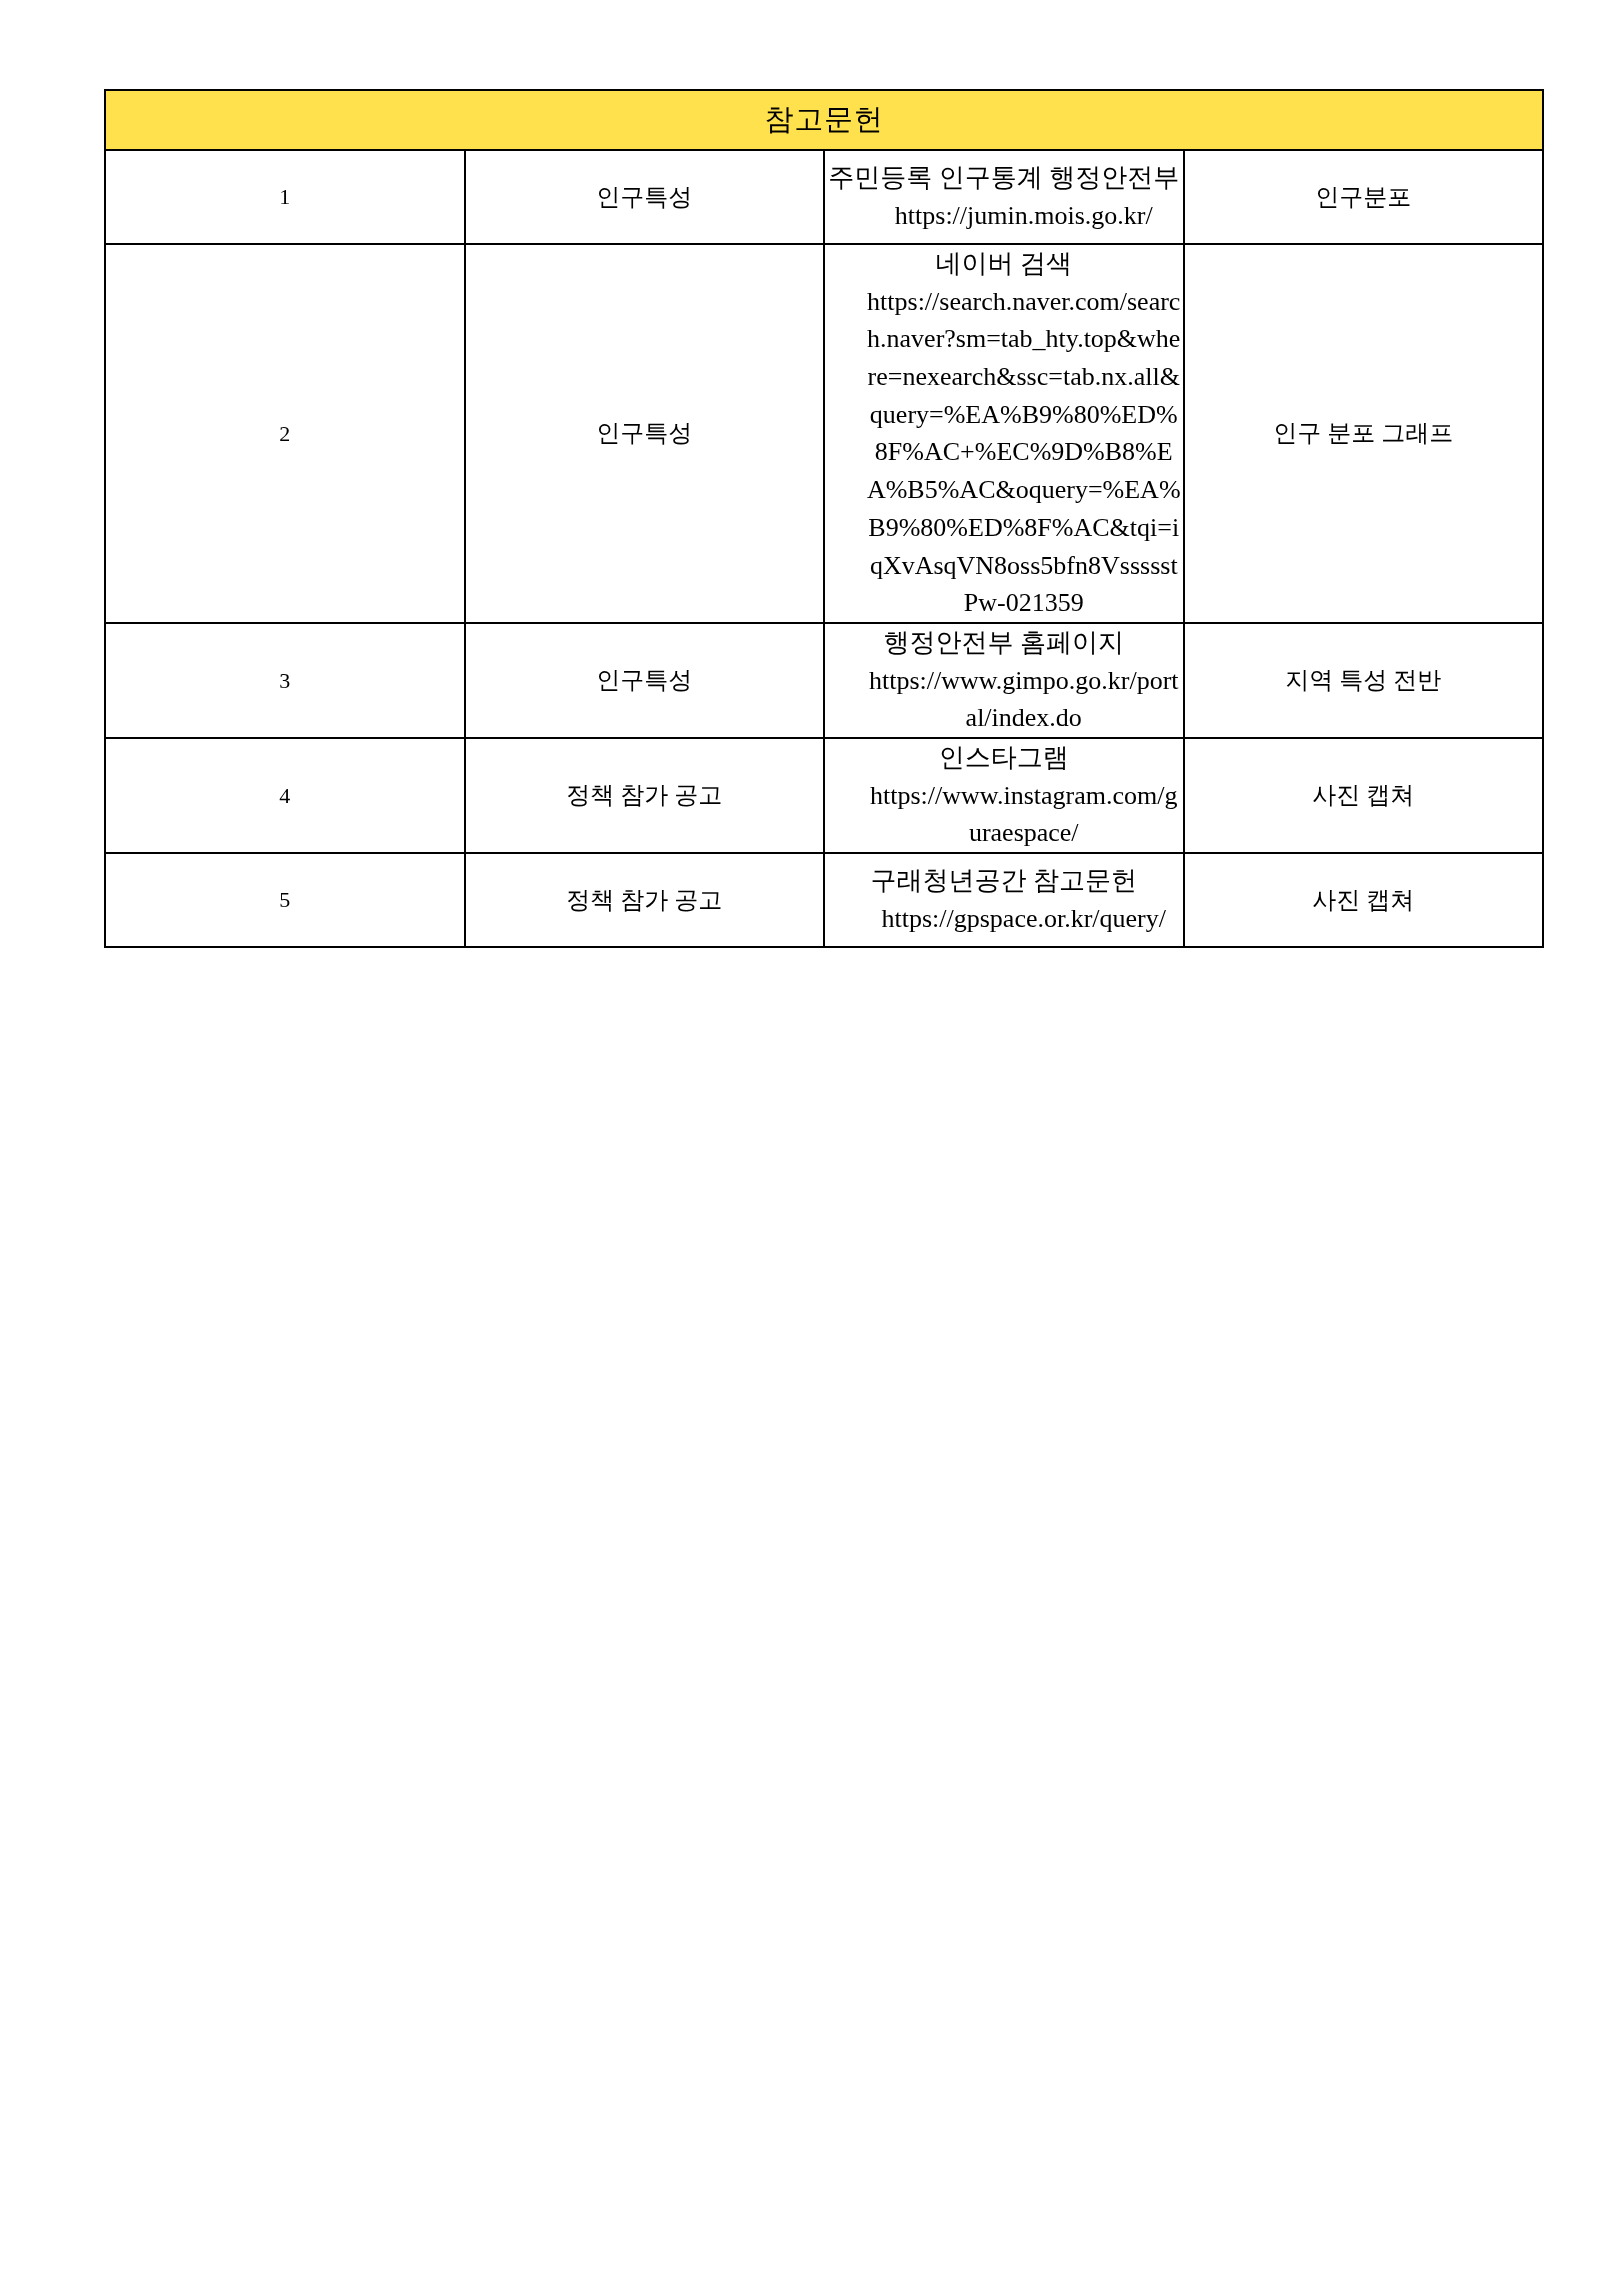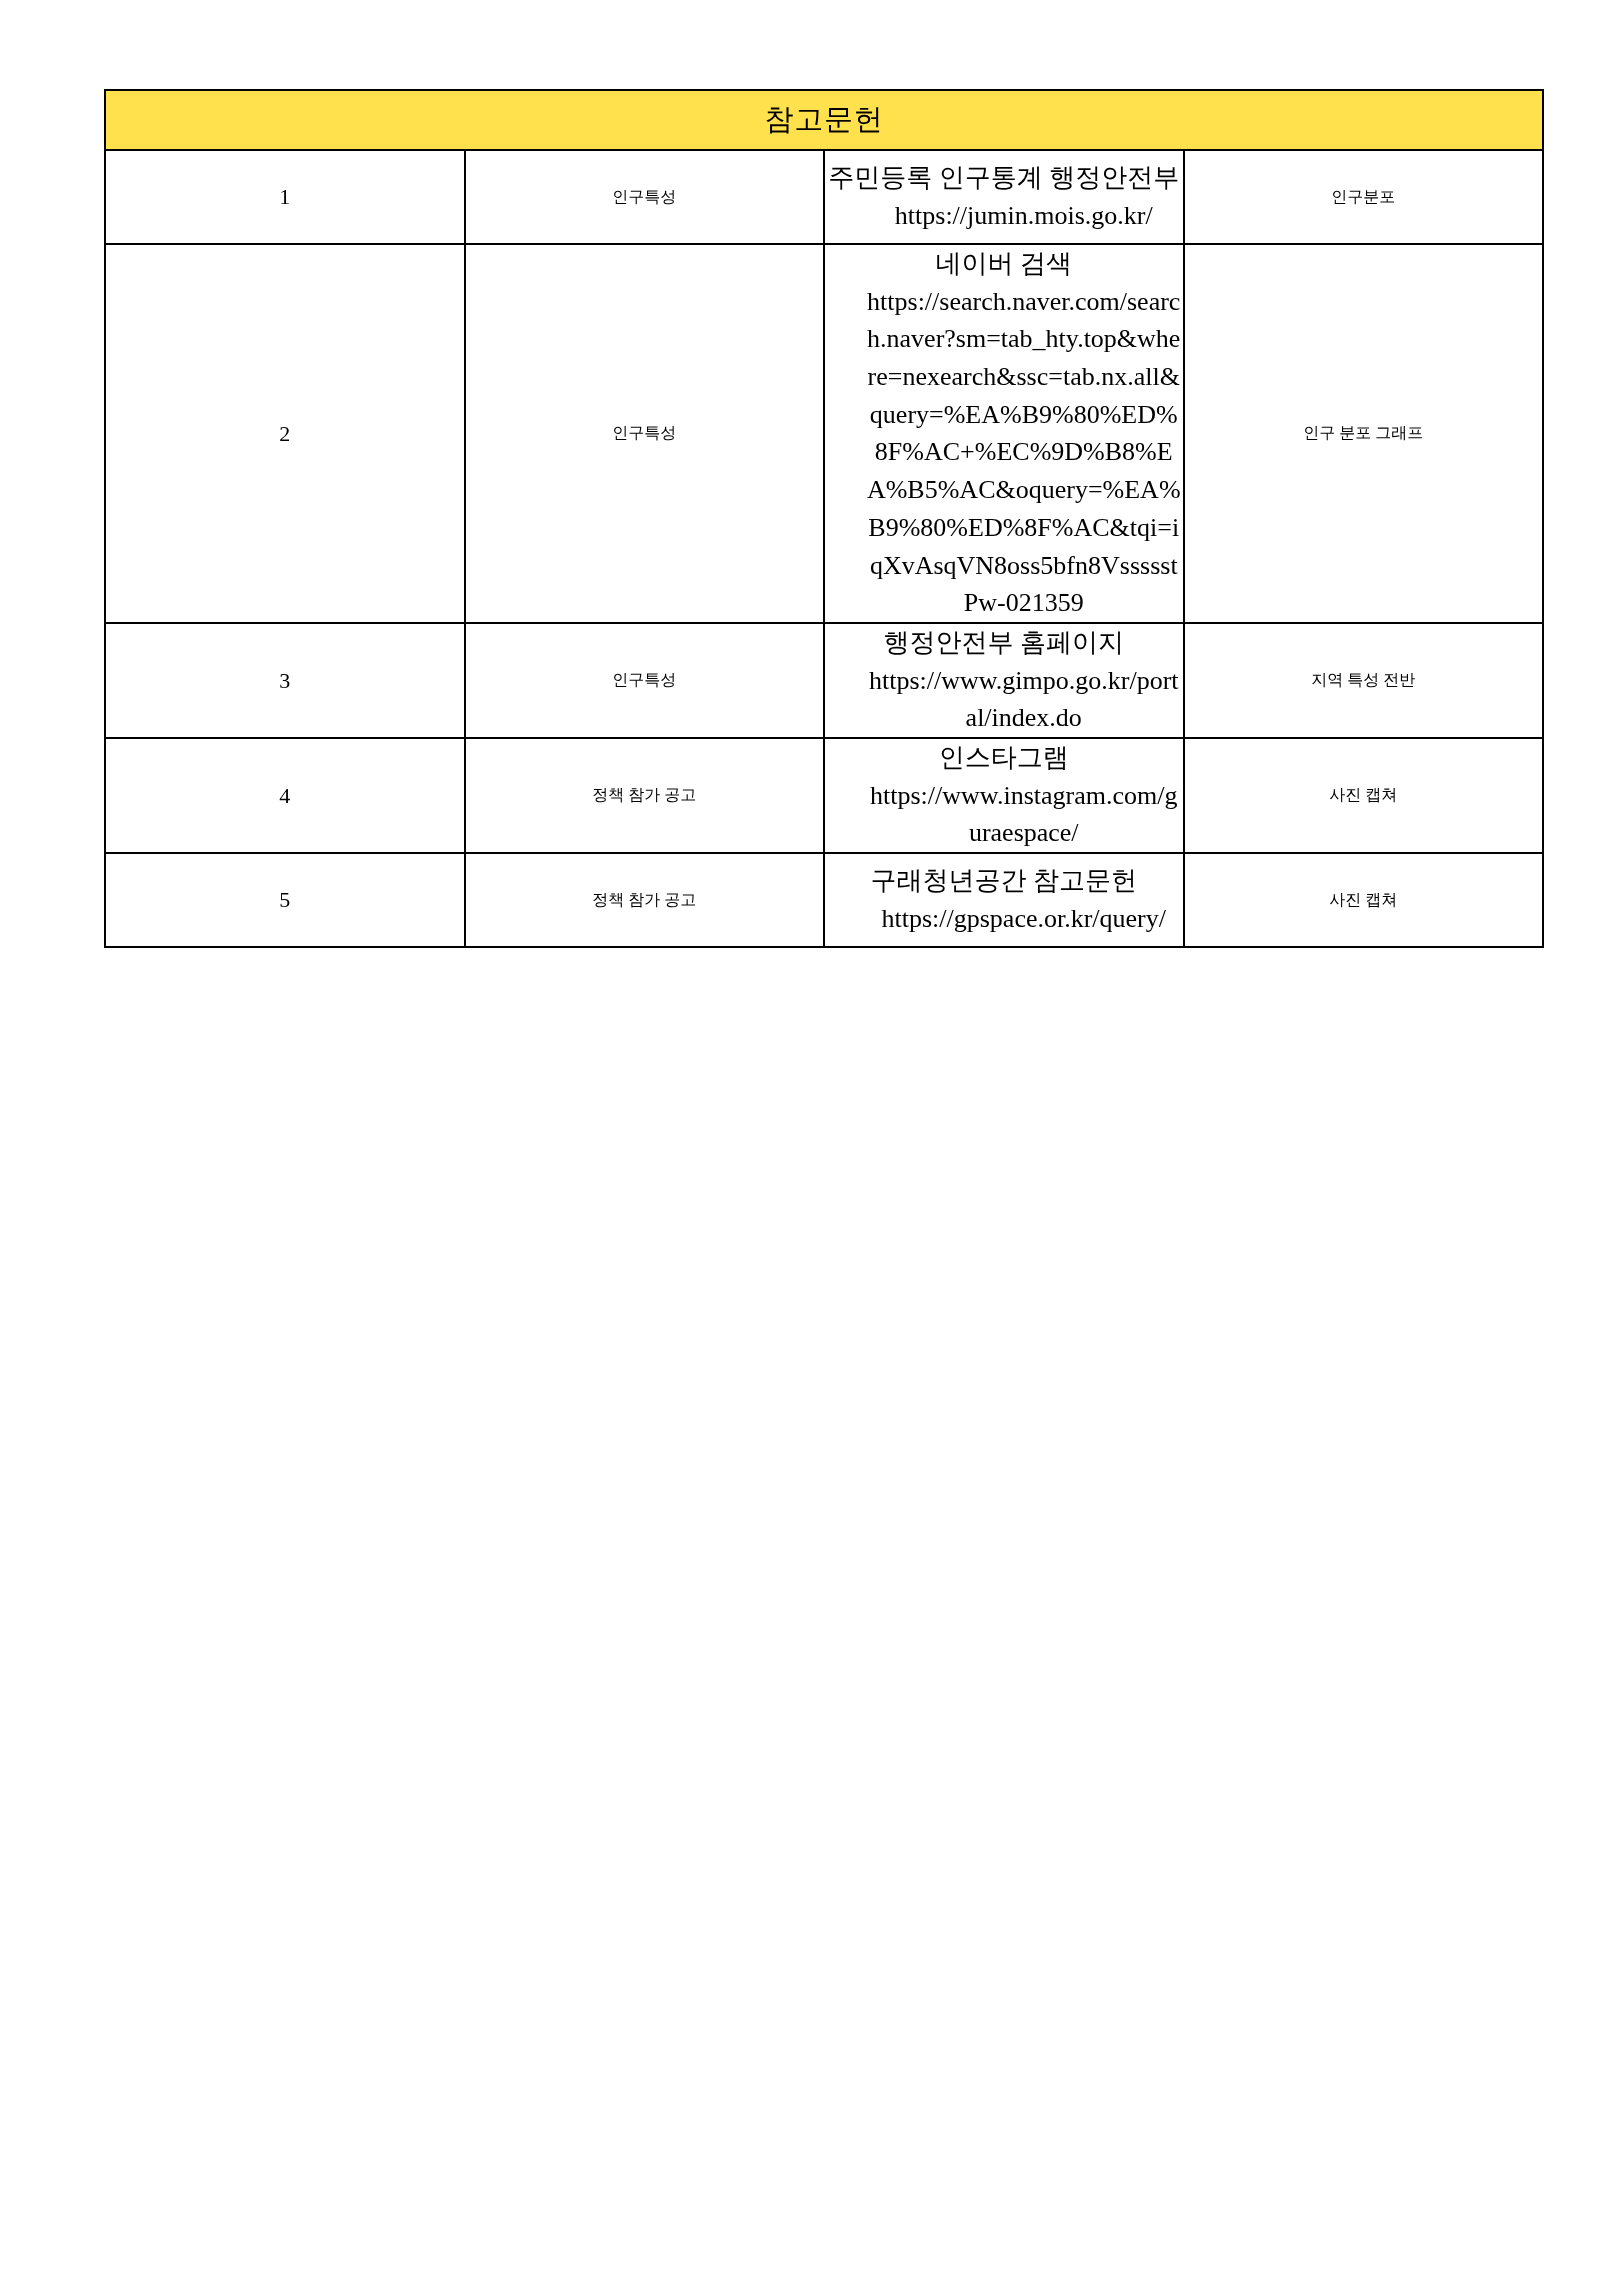--- a/index.html
+++ b/index.html
@@ -41,21 +41,21 @@
     height: 58px;
     letter-spacing: 0.7px;
   }
   .head-cell {
     background: #ffe14d;
     font-size: 23.6px;
     height: 47px;
     letter-spacing: 0.3px;
   }
   .body-cell {
-    font-size: 16px;
+    font-size: 24px;
     line-height: 1.42;
     padding: 9.2px 5.2px;
   }
   .cell-num {
     font-size: 22px;
   }
   .cell-site {
     font-size: 26px;
     line-height: 1.45;
     word-break: break-all;

